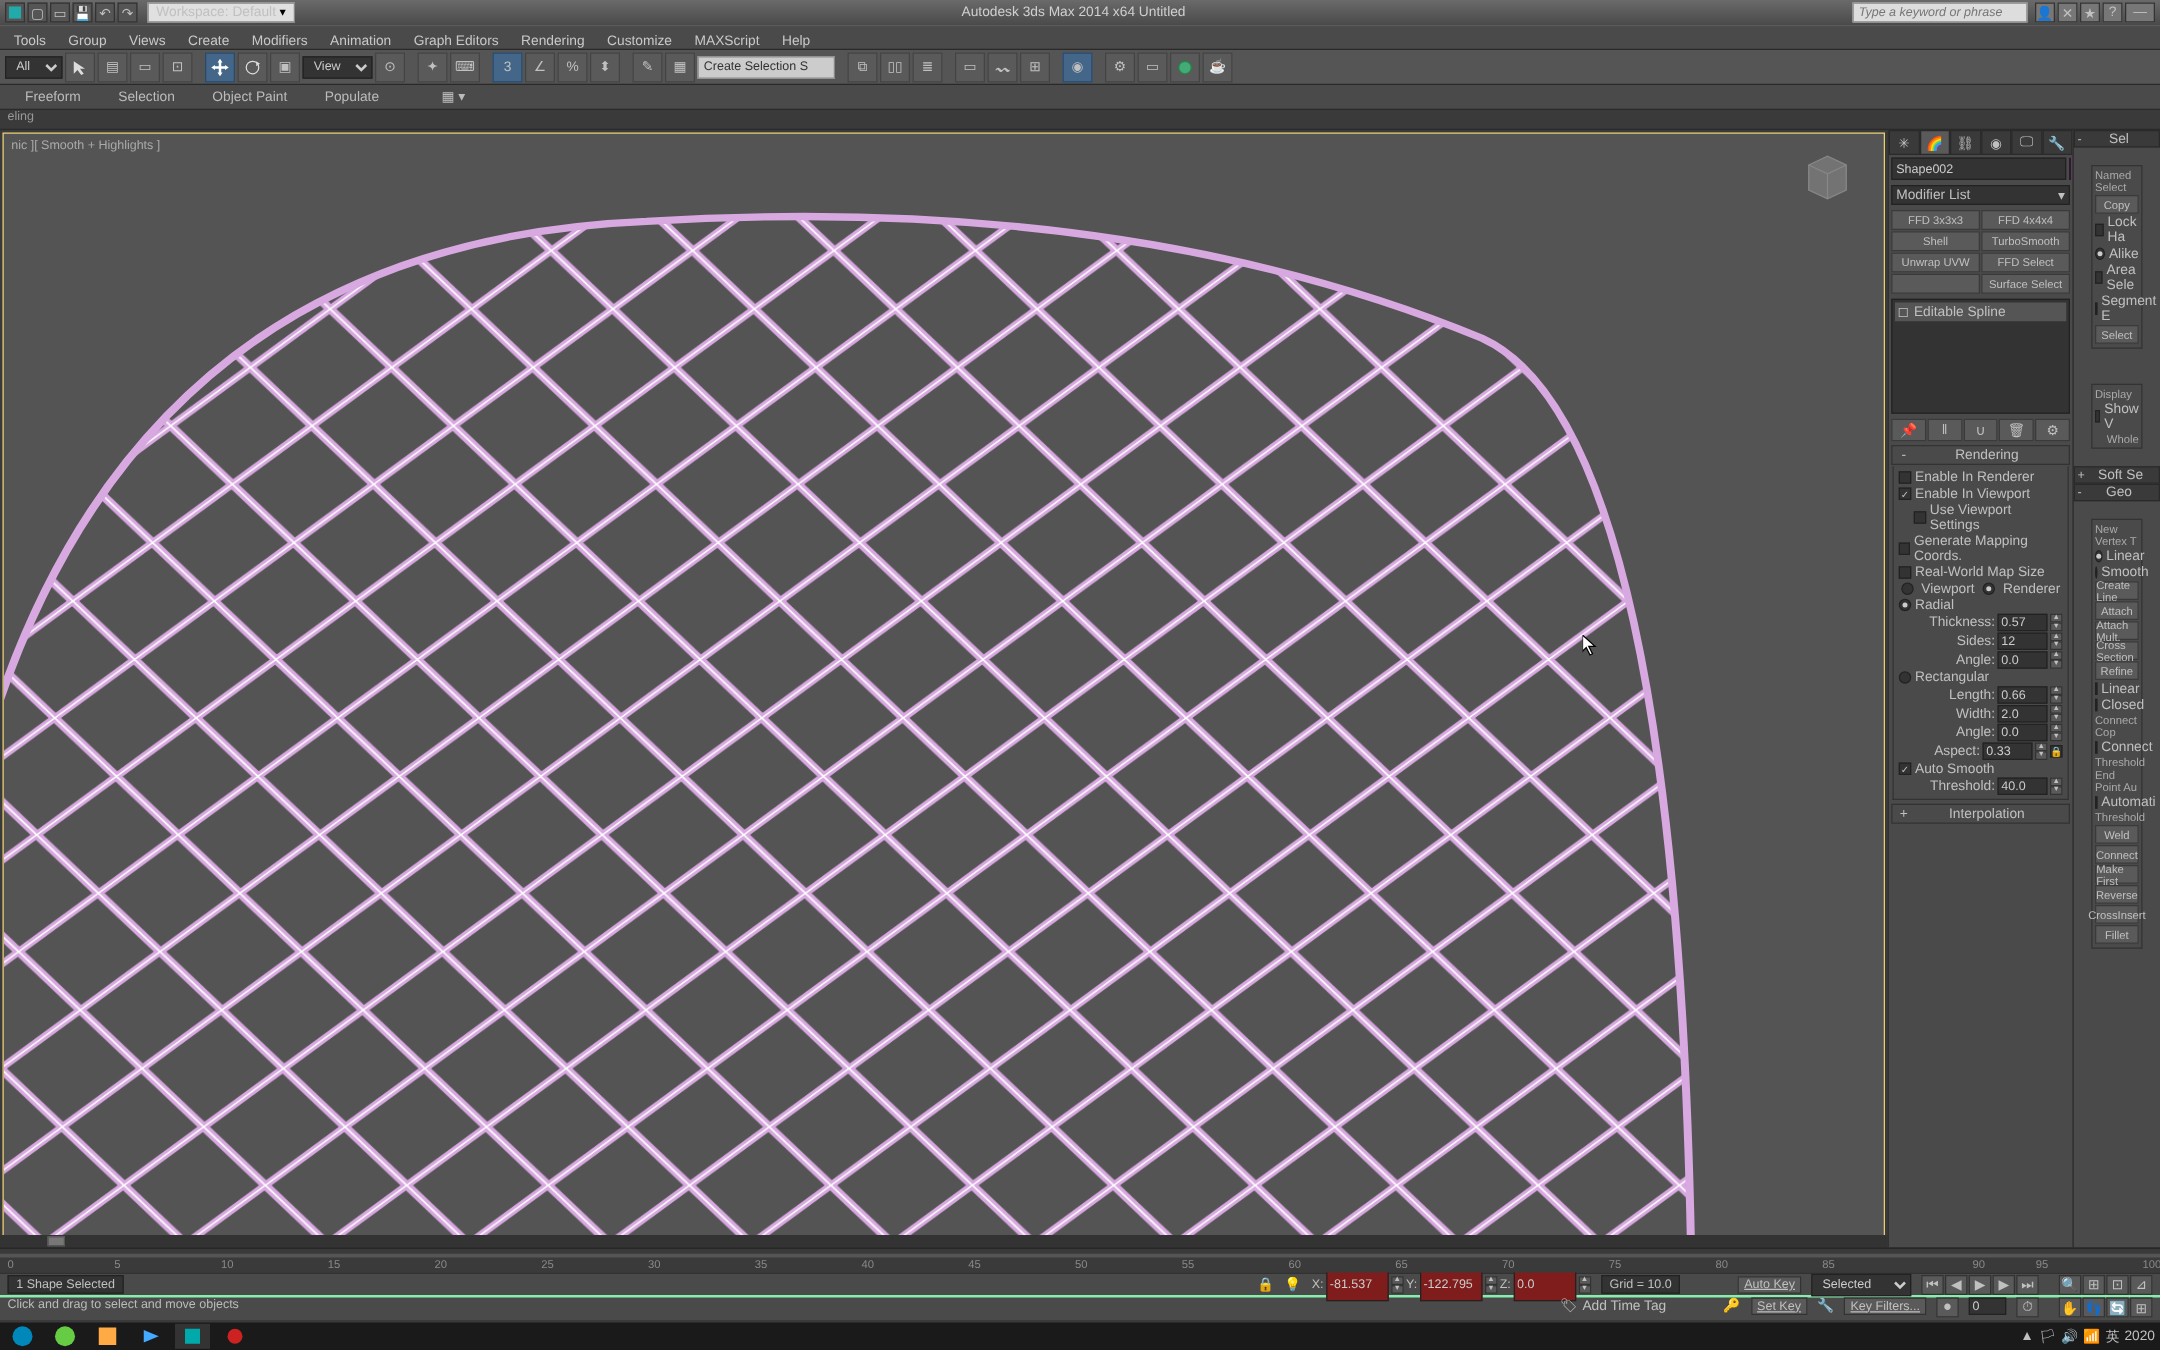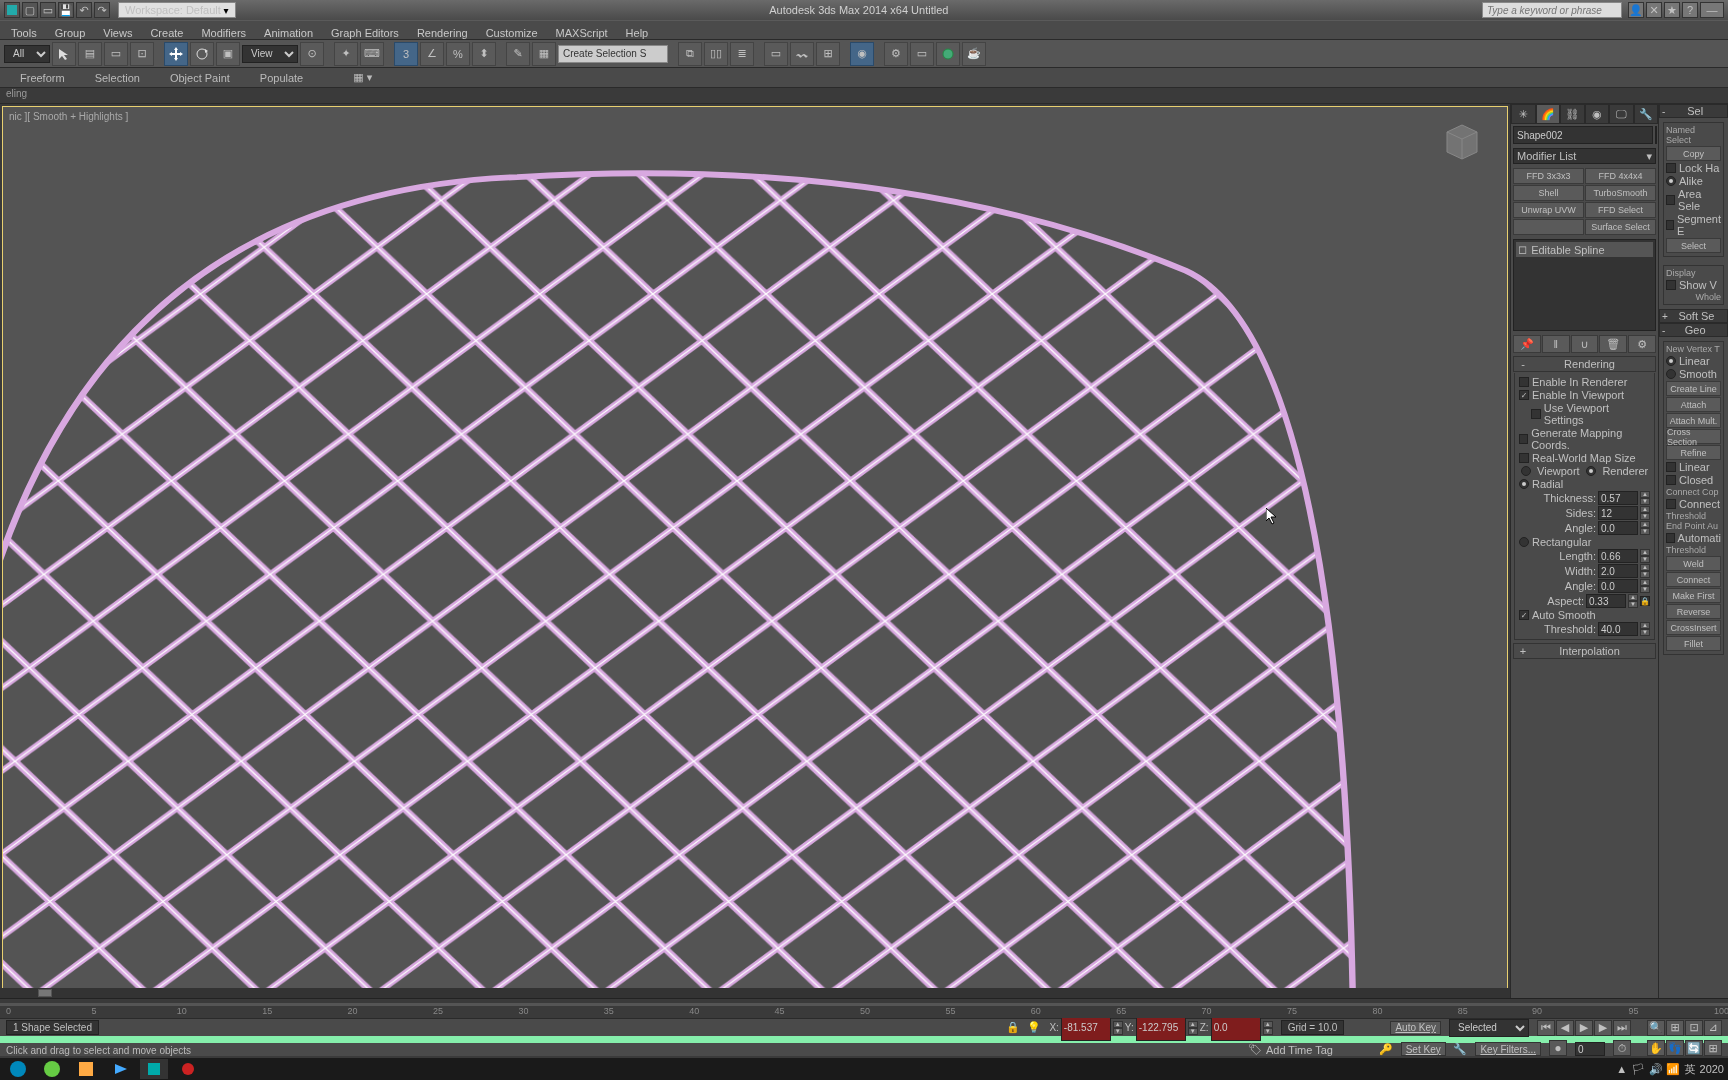--- a/index.html
+++ b/index.html
@@ -72,40 +72,40 @@
 .rad.on::after { content:''; width:4px; height:4px; border-radius:50%; background:#ccc; }
 .spin-row { display:flex; align-items:center; gap:2px; font-size:10px; margin:1px 0; }
 .spin-row label { flex:1; text-align:right; }
 .spin-row input { width:40px; height:14px; background:#333; border:1px solid #222; color:#ccc; font-size:10px; padding:0 2px; }
 .spinner { width:10px; display:flex; flex-direction:column; }
 .spinner div { height:7px; background:#5a5a5a; border:1px solid #333; font-size:6px; line-height:5px; text-align:center; }
 
 
 .extrapanel { width:70px; background:#4a4a4a; border-left:1px solid #2a2a2a; display:flex; flex-direction:column; overflow:hidden; }
 .ep-head { height:14px; background:#3a3a3a; border:1px solid #2a2a2a; font-size:10px; display:flex; align-items:center; padding:0 2px; }
-.ep-group { border:1px solid #333; margin:4px; padding:2px; }
+.ep-group { border:1px solid #333; margin:14px; padding:2px; }
 .ep-lbl { font-size:9px; color:#aaa; }
 .ep-btn { height:15px; background:#5a5a5a; border:1px solid #3a3a3a; font-size:9px; display:flex; align-items:center; justify-content:center; margin:1px 0; }
 
 
 .timeline { height:20px; background:#3a3a3a; display:flex; align-items:center; position:relative; border-top:1px solid #222; }
 .timeline .tick { position:absolute; bottom:2px; font-size:9px; color:#888; }
 .timeline .range { position:absolute; top:4px; left:0; right:0; height:3px; background:#555; }
 
 
 .status-row { height:18px; background:#4a4a4a; border-top:1px solid #2a2a2a; display:flex; align-items:center; padding:0 6px; gap:8px; }
 .status-row .info { background:#333; padding:1px 6px; font-size:10px; border:1px solid #222; }
 .coord-box { display:flex; align-items:center; gap:2px; }
 .coord-box label { font-size:10px; }
 .coord-box input { width:50px; height:26px; background:#7f1d1d; border:1px solid #222; color:#ccc; font-size:10px; padding:0 2px; }
 .anim-btn { height:14px; padding:0 4px; background:#5a5a5a; border:1px solid #333; font-size:10px; display:flex; align-items:center;text-decoration:underline; }
 .play-btns { display:flex; gap:1px; }
 .play-btns .pb { width:18px; height:16px; background:#5a5a5a; border:1px solid #333; display:flex; align-items:center; justify-content:center; }
 
-.status-row2 { height:20px; background:#4a4a4a; border-top:7px solid #86efac; display:flex; align-items:flex-end; padding:0 6px; gap:8px; }
+.status-row2 { height:20px; background:#4a4a4a; border-top:2px solid #86efac; display:flex; align-items:flex-start; padding:0 6px; gap:8px; }
 .prompt { font-size:10px; color:#bbb; }
 .add-tag { margin-left:auto; display:flex; align-items:center; gap:4px; font-size:10px; }
 
 
 .taskbar { position:absolute; bottom:0; left:0; right:0; height:22px; background:#1a1a1a; display:flex; align-items:center; padding:0 4px; gap:6px; }
 .taskbar .tbk { width:28px; height:20px; display:flex; align-items:center; justify-content:center; }
 .taskbar .tray { margin-left:auto; display:flex; gap:4px; align-items:center; font-size:9px; color:#aaa; }
 
 
 .cursor { position:absolute; width:12px; height:18px; pointer-events:none; }
@@ -498,21 +498,21 @@
     <span class="tick" style="left: 689.2px;">40</span>
     <span class="tick" style="left: 774.6px;">45</span>
     <span class="tick" style="left: 860px;">50</span>
     <span class="tick" style="left: 945.4px;">55</span>
     <span class="tick" style="left: 1030.8px;">60</span>
     <span class="tick" style="left: 1116.2px;">65</span>
     <span class="tick" style="left: 1201.6px;">70</span>
     <span class="tick" style="left: 1287px;">75</span>
     <span class="tick" style="left: 1372.4px;">80</span>
     <span class="tick" style="left: 1457.8px;">85</span>
-    <span class="tick" style="left: 1532px;">90</span>
+    <span class="tick" style="left: 1578px;">90</span>
     <span class="tick" style="left: 1628.6px;">95</span>
     <span class="tick" style="left: 1714px;">100</span>
   </div>
 
 <div class="status-row">
   <div class="info">1 Shape Selected</div>
   <div style="flex:1"></div>
   <span>🔒</span>
   <span>💡</span>
   <div class="coord-box">

